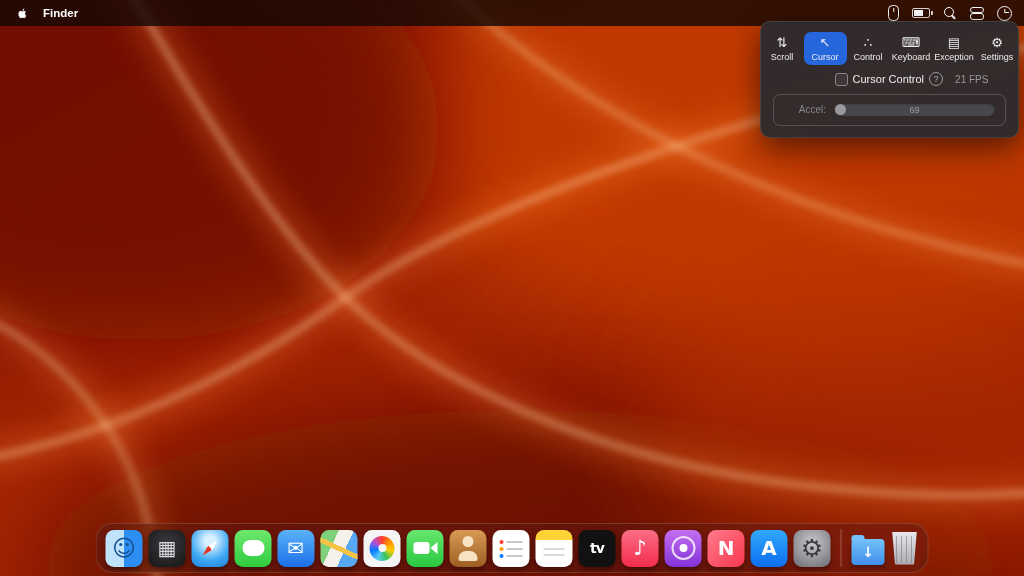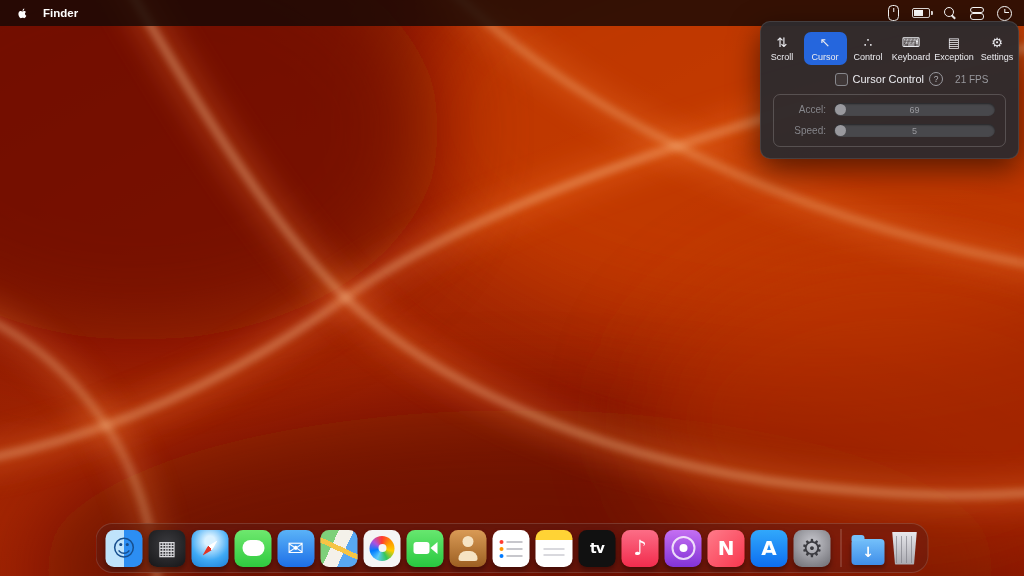--- a/index.html
+++ b/index.html
@@ -220,27 +220,20 @@
       <span class="fps">21 FPS</span>
     </div>
     <div class="group">
         <div class="slider-row">
           <span class="slider-label">Accel:</span>
           <div class="slider-track">
             <span class="slider-knob"></span>
             <span class="slider-value">69</span>
           </div>
         </div>
-        <div class="slider-row">
-          <span class="slider-label">Speed:</span>
-          <div class="slider-track">
-            <span class="slider-knob"></span>
-            <span class="slider-value">5</span>
-          </div>
-        </div>
       </div>
   </div>
 
   <div class="dock">
       <div class="dock-item">
         <div class="dicon icon-finder"></div>
       </div>
       <div class="dock-item">
         <div class="dicon icon-launchpad"></div>
       </div>

